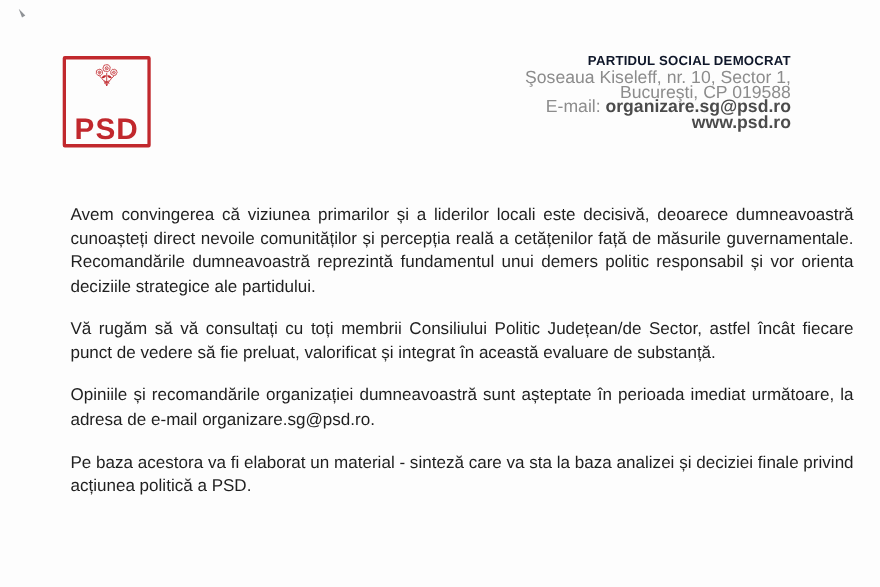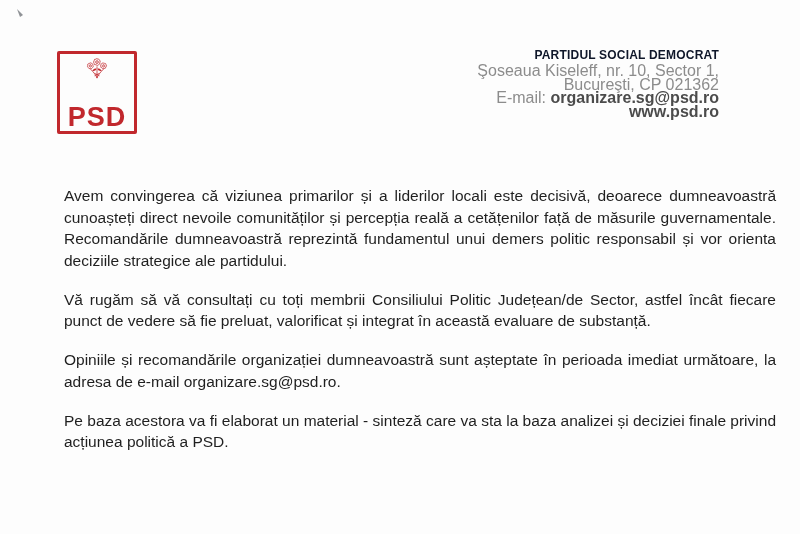--- a/index.html
+++ b/index.html
@@ -124,21 +124,21 @@
       <use href="#rose" transform="translate(30,12) scale(1.05)"></use>
       <use href="#rose" transform="translate(14.5,21) scale(0.92) rotate(-18)"></use>
       <use href="#rose" transform="translate(45.5,21) scale(0.92) rotate(18)"></use>
     </svg>
     <div class="logo-text">PSD</div>
   </div>
 
   <div class="letterhead">
     <div class="org-name">PARTIDUL SOCIAL DEMOCRAT</div>
     <div class="addr-line">Şoseaua Kiseleff, nr. 10, Sector 1,</div>
-    <div class="addr-line">Bucureşti, CP 021362</div>
+    <div class="addr-line">Bucureşti, CP 019588</div>
     <div class="addr-line"><span>E-mail: </span><span class="addr-strong">organizare.sg@psd.ro</span></div>
     <div class="addr-line addr-strong">www.psd.ro</div>
   </div>
 
   <div class="letter-body">
     <p>Avem convingerea că viziunea primarilor și a liderilor locali este decisivă, deoarece dumneavoastră cunoașteți direct nevoile comunităților și percepția reală a cetățenilor față de măsurile guvernamentale. Recomandările dumneavoastră reprezintă fundamentul unui demers politic responsabil și vor orienta deciziile strategice ale partidului.</p>
     <p>Vă rugăm să vă consultați cu toți membrii Consiliului Politic Județean/de Sector, astfel încât fiecare punct de vedere să fie preluat, valorificat și integrat în această evaluare de substanță.</p>
     <p>Opiniile și recomandările organizației dumneavoastră sunt așteptate în perioada imediat următoare, la adresa de e-mail organizare.sg@psd.ro.</p>
     <p>Pe baza acestora va fi elaborat un material - sinteză care va sta la baza analizei și deciziei finale privind acțiunea politică a PSD.</p>
   </div>

